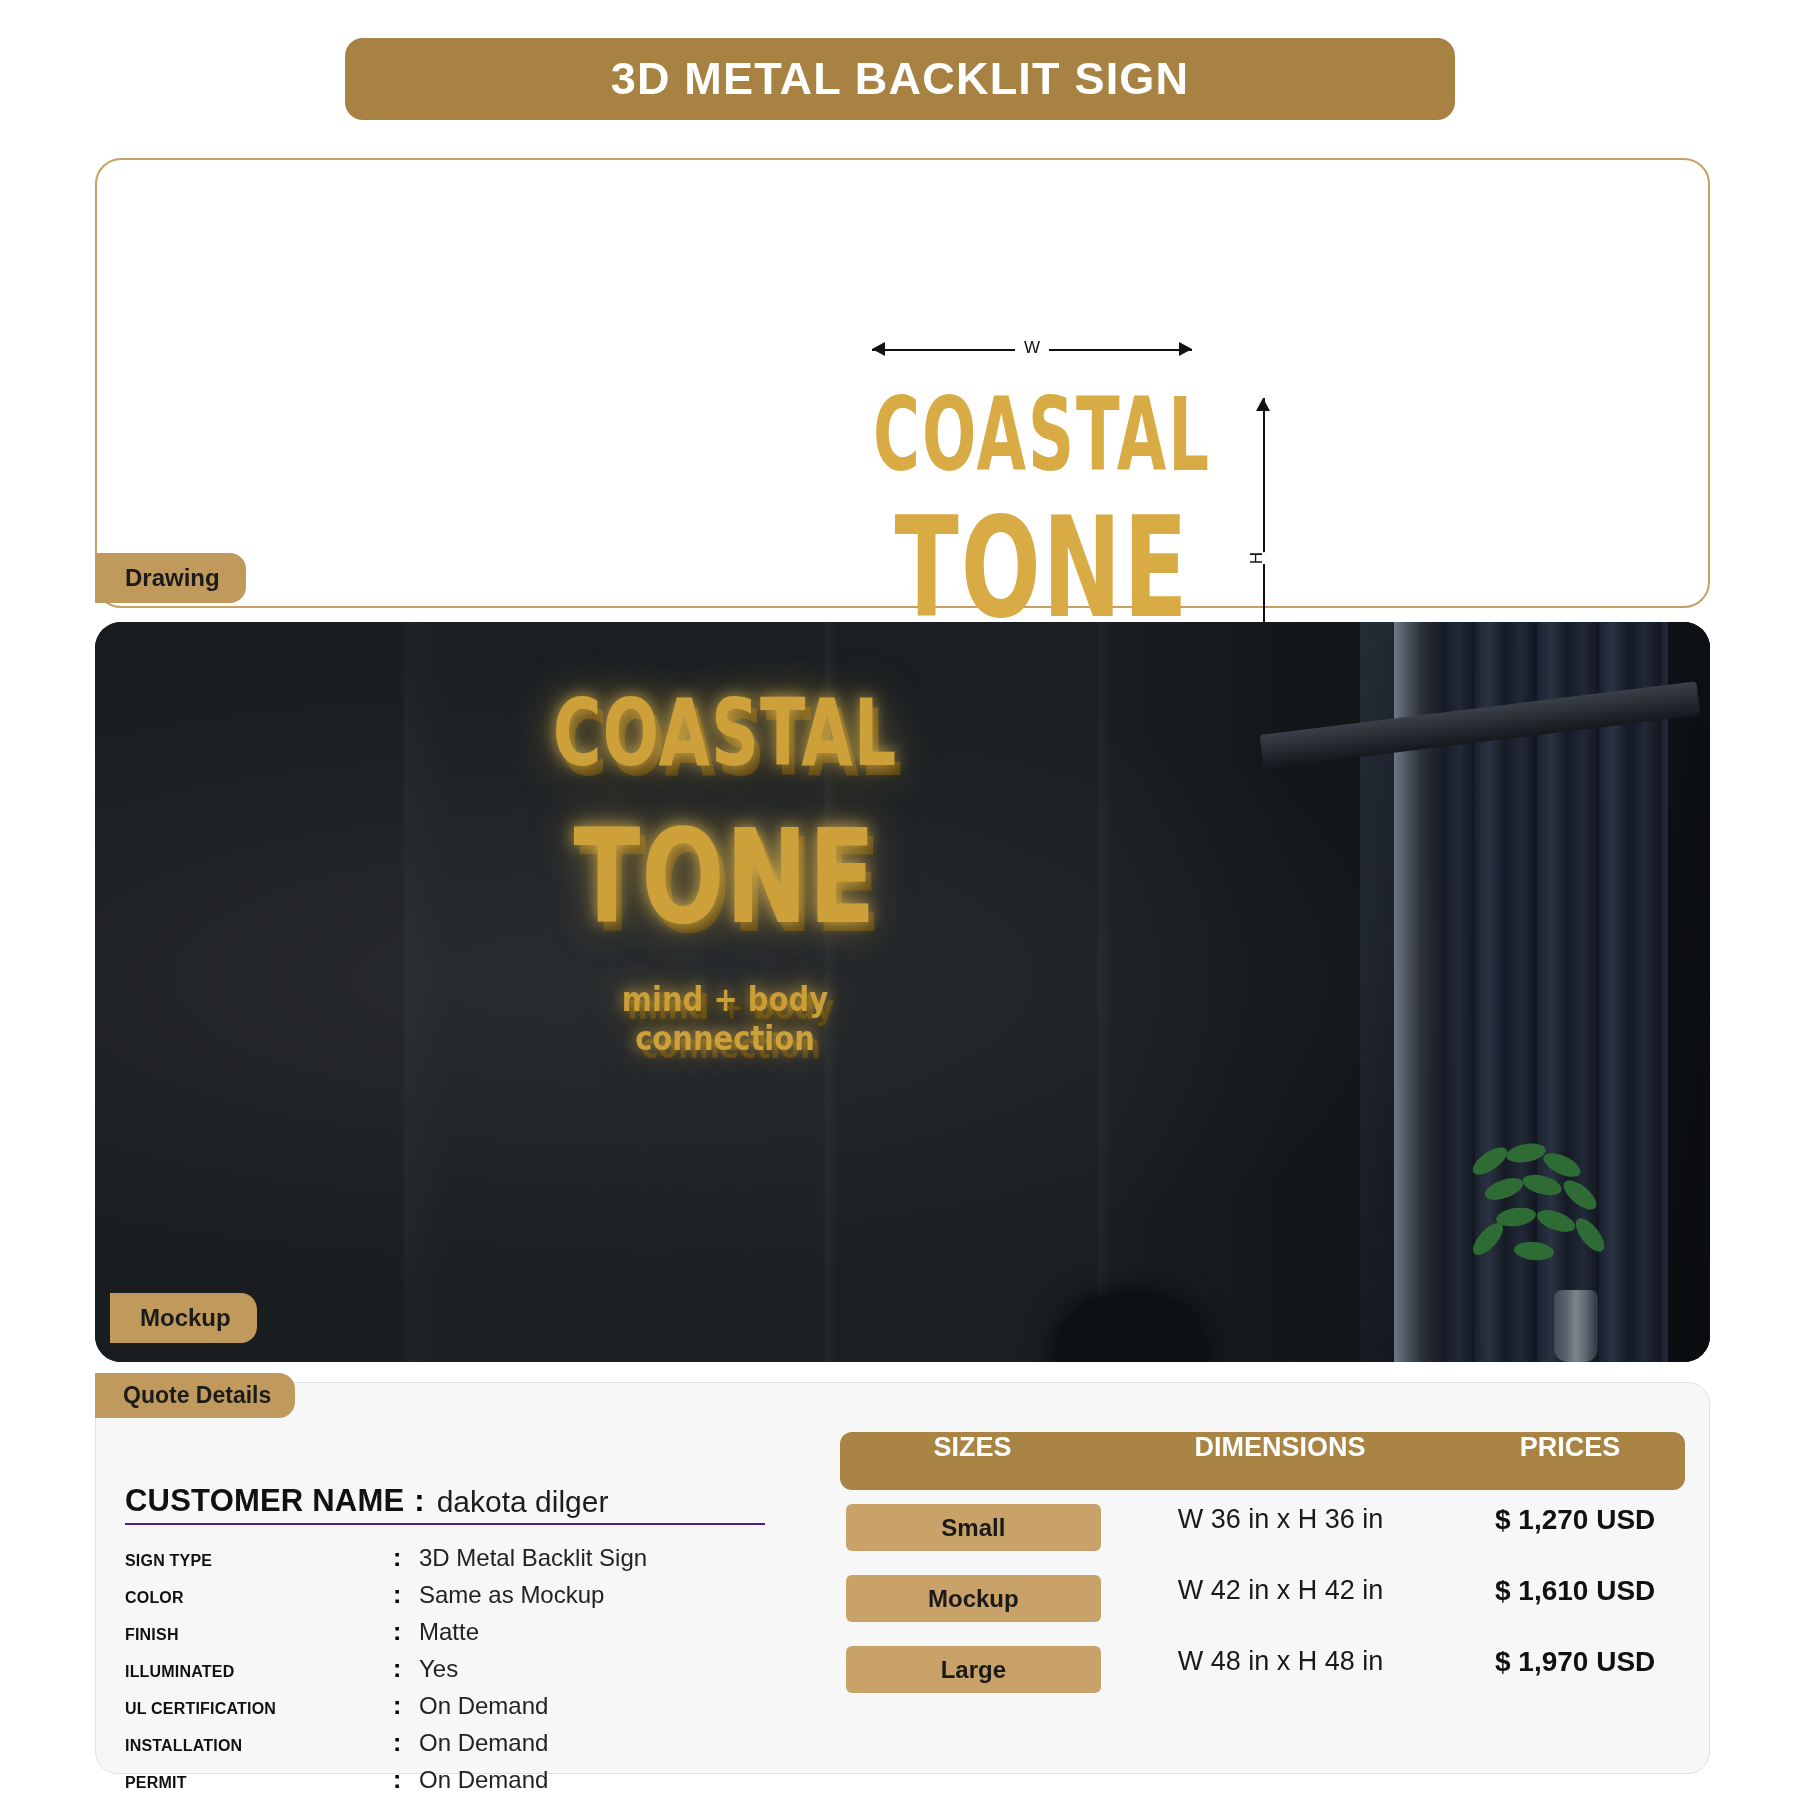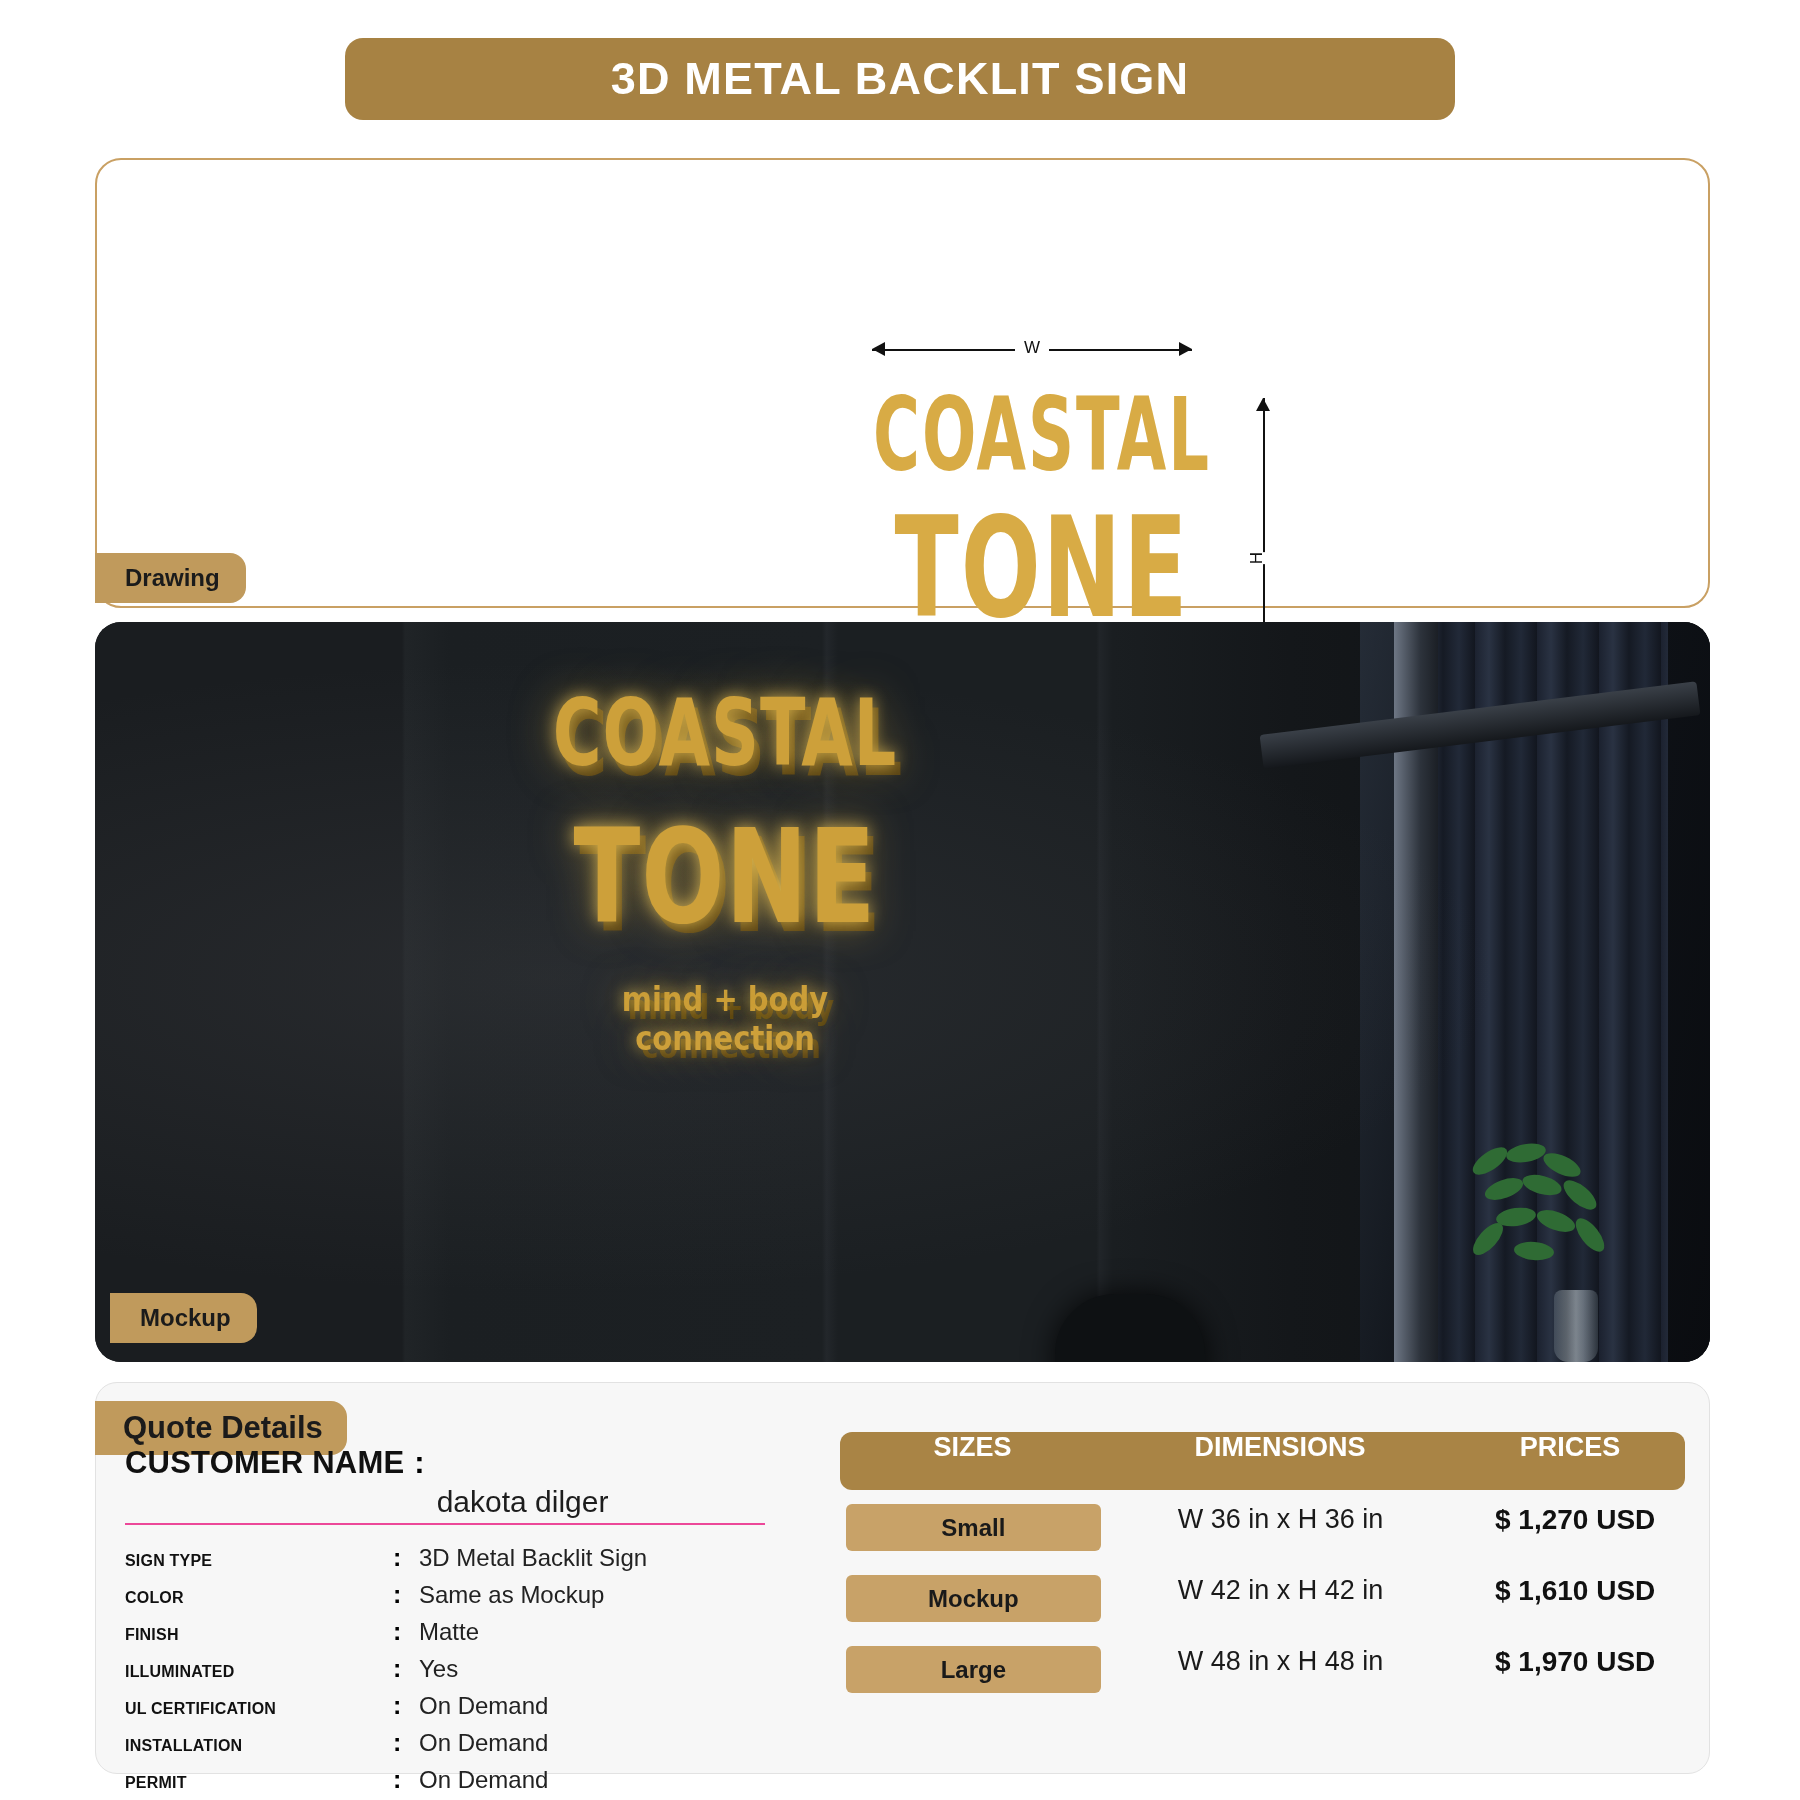--- a/index.html
+++ b/index.html
@@ -302,35 +302,34 @@
     height: 392px;
     background: #f7f7f7;
     border: 1px solid #e2e2e2;
     border-radius: 22px;
   }
   .quote-tab {
     left: 95px;
     top: 1373px;
     background: #c09a5c;
     border-radius: 0 16px 16px 0;
-    font-size: 31px;
+    font-size: 23px;
     padding: 9px 24px 9px 28px;
-    margin-top: 28px;
   }
 
   .spec-block {
     position: absolute;
     left: 125px;
     top: 1445px;
     width: 680px;
   }
   .cust-row {
     display: flex;
-    align-items: flex-start;
-    border-bottom: 2px solid #ec4899;
+    align-items: flex-end;
+    border-bottom: 2px solid #4c1d95;
     padding-bottom: 4px;
     width: 640px;
   }
   .cust-label {
     font-size: 31px;
     font-weight: bold;
     color: #111;
     letter-spacing: 0.2px;
   }
   .cust-colon {

